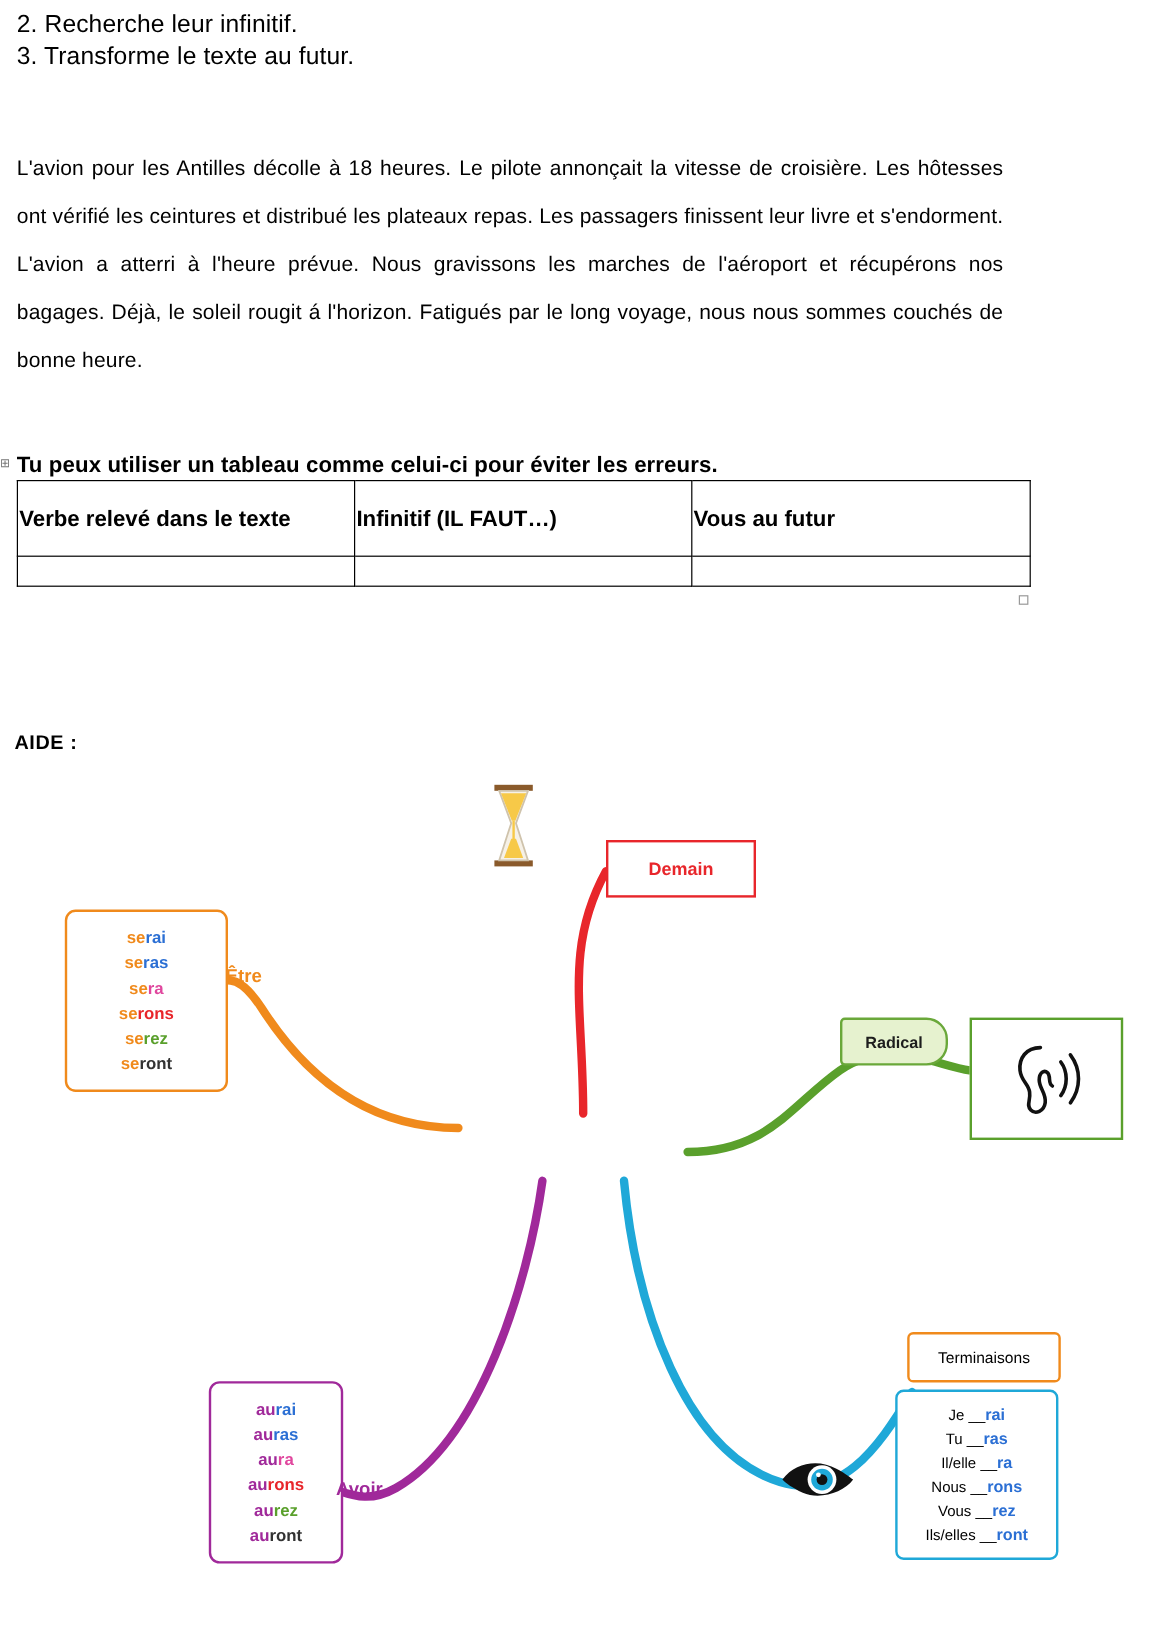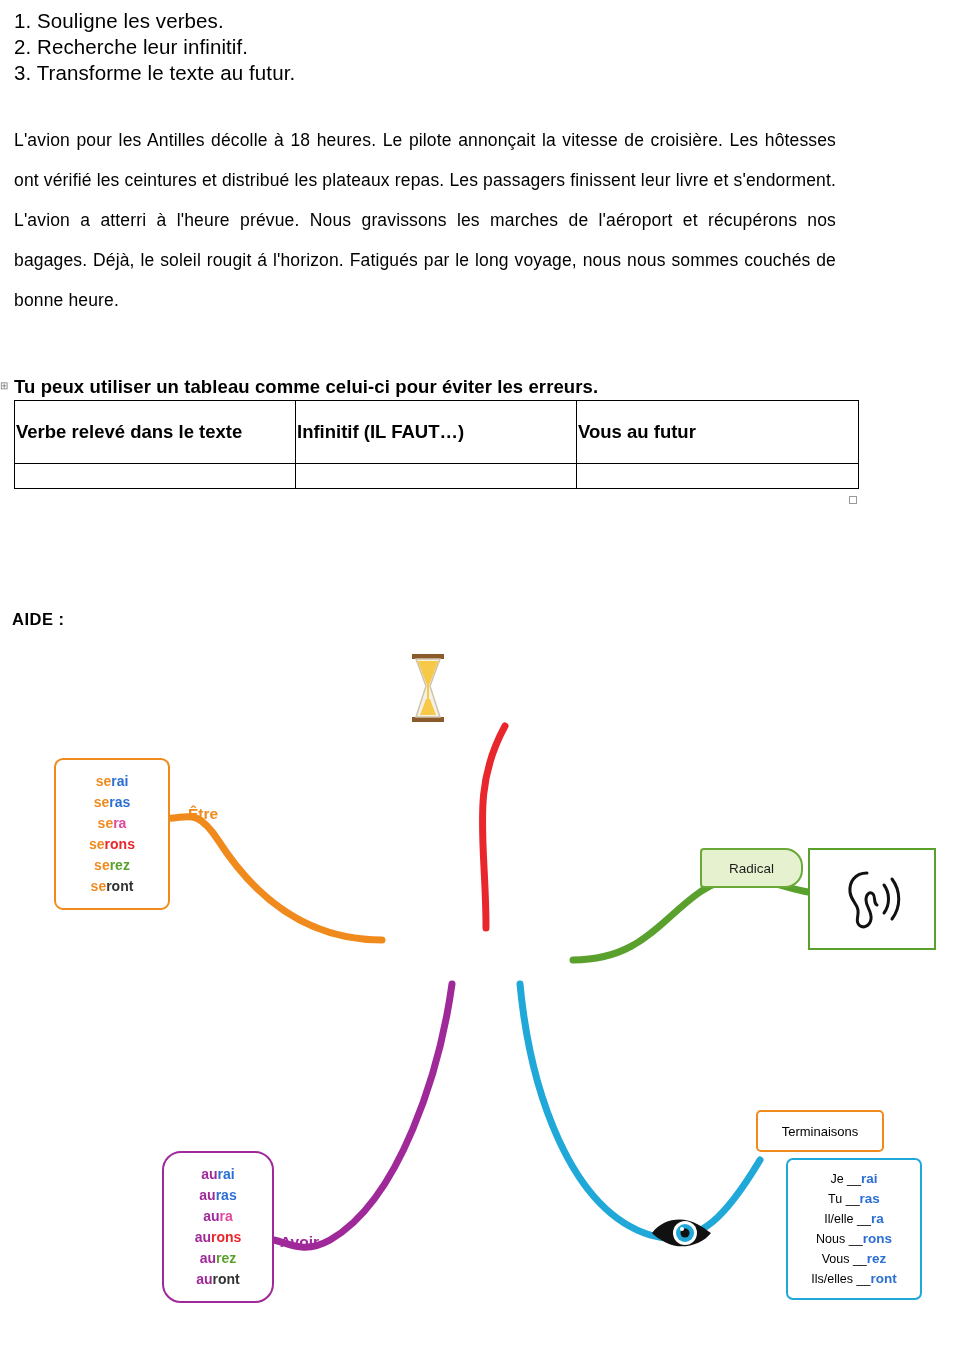--- a/index.html
+++ b/index.html
@@ -148,21 +148,21 @@
     height: 72px;
     display: flex;
     align-items: center;
     justify-content: center;
   }
 
   
   .etre-box {
     left: 54px;
     top: 118px;
-    width: 116px;
+    width: 136px;
     height: 152px;
     background: #ffffff;
     border: 2.5px solid #f08a1c;
     border-radius: 9px;
     display: flex;
     flex-direction: column;
     align-items: center;
     justify-content: center;
     font-size: 14px;
     font-weight: bold;
@@ -171,27 +171,27 @@
   .etre-label {
     left: 188px;
     top: 165px;
     font-size: 15.5px;
     font-weight: bold;
     color: #f08a1c;
   }
 
   
   .avoir-box {
-    left: 162px;
+    left: 174px;
     top: 511px;
     width: 112px;
     height: 152px;
     background: #ffffff;
     border: 2.5px solid #a0299a;
-    border-radius: 19px;
+    border-radius: 9px;
     display: flex;
     flex-direction: column;
     align-items: center;
     justify-content: center;
     font-size: 14px;
     font-weight: bold;
     line-height: 21px;
   }
   .avoir-label {
     left: 280px;
@@ -206,30 +206,30 @@
   .seg-av { color: #a0299a; }
   .seg-pink { color: #e0479e; }
   .seg-red { color: #e8262b; }
   .seg-green { color: #5aa02c; }
   .seg-dark { color: #333; }
 
   
   .radical {
     left: 700px;
     top: 208px;
-    width: 103px;
+    width: 90px;
     height: 40px;
     background: #e6f2cf;
     border: 2px solid #6aa83a;
     border-radius: 4px 18px 18px 4px;
     display: flex;
     align-items: center;
     justify-content: center;
     font-size: 13.5px;
-    font-weight: normal;
+    font-weight: bold;
     color: #1d1d1d;
   }
 
   
   .ear-box {
     left: 808px;
     top: 208px;
     width: 128px;
     height: 102px;
     background: #ffffff;
@@ -272,21 +272,20 @@
     height: 142px;
     background: #ffffff;
     border: 2.5px solid #1fa8d8;
     border-radius: 7px;
     display: flex;
     flex-direction: column;
     align-items: center;
     justify-content: center;
     font-size: 12.5px;
     line-height: 20px;
-    margin-left: 40px;
   }
   .endings-box .row { white-space: pre; }
   .endings-box .ending {
     font-weight: bold;
     color: #2b6fd4;
     font-size: 13.5px;
   }
 
   
   .eye {
@@ -296,21 +295,20 @@
     height: 42px;
     display: flex;
     align-items: center;
     justify-content: center;
   }
 </style>
 </head>
 <body>
 
 <div class="instructions">
-  <div>1. Souligne les verbes.</div>
   <div>2. Recherche leur infinitif.</div>
   <div>3. Transforme le texte au futur.</div>
 </div>
 
 <div class="passage">L'avion pour les Antilles décolle à 18 heures. Le pilote annonçait la vitesse de croisière. Les hôtesses ont vérifié les ceintures et distribué les plateaux repas. Les passagers finissent leur livre et s'endorment. L'avion a atterri à l'heure prévue. Nous gravissons les marches de l'aéroport et récupérons nos bagages. Déjà, le soleil rougit á l'horizon. Fatigués par le long voyage, nous nous sommes couchés de bonne heure.</div>
 
 <div class="table-heading-marker">⊞</div>
 <div class="table-heading">Tu peux utiliser un tableau comme celui-ci pour éviter les erreurs.</div>
 
 <table class="verb-table">
@@ -350,20 +348,23 @@
     <svg width="40" height="70" viewBox="0 0 40 70">
       <rect x="4" y="1" width="32" height="5" fill="#8a5a2b"></rect>
       <rect x="4" y="64" width="32" height="5" fill="#8a5a2b"></rect>
       <path d="M8 6 L32 6 L22 33 L32 64 L8 64 L18 33 Z" fill="#f6f1e7" stroke="#cfc3ac" stroke-width="1.5"></path>
       <path d="M9.5 8 L30.5 8 L21.5 31 L18.5 31 Z" fill="#f7c948"></path>
       <path d="M12 62 L28 62 L22 46 L18 46 Z" fill="#f7c948"></path>
       <rect x="19" y="31" width="2" height="16" fill="#f7c948"></rect>
     </svg>
   </div>
 
+  <div class="node demain">
+    <span>Demain</span>
+  </div>
 
   <div class="node etre-box">
     <div><span class="seg-s">se</span><span class="seg-a">rai</span></div>
     <div><span class="seg-s">se</span><span class="seg-a">ras</span></div>
     <div><span class="seg-s">se</span><span class="seg-pink">ra</span></div>
     <div><span class="seg-s">se</span><span class="seg-red">rons</span></div>
     <div><span class="seg-s">se</span><span class="seg-green">rez</span></div>
     <div><span class="seg-s">se</span><span class="seg-dark">ront</span></div>
   </div>
   <div class="node etre-label">Être</div>

